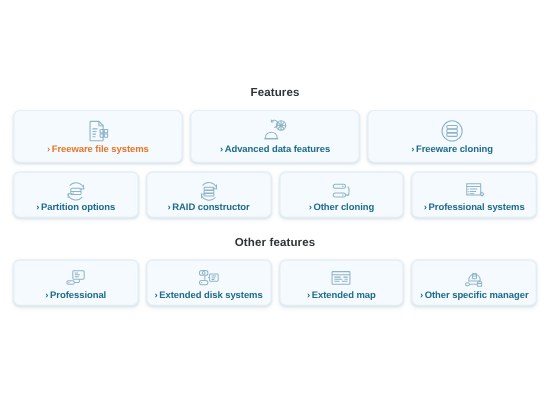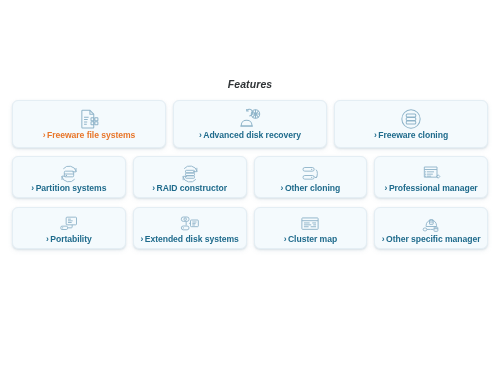--- a/index.html
+++ b/index.html
@@ -20,21 +20,20 @@
     background: #ffffff;
     box-sizing: border-box;
   }
 
   .section-title {
     text-align: center;
     font-size: 10.5px;
     font-weight: bold;
     color: #2f3336;
     letter-spacing: .1px;
-    font-style: italic;
   }
   .section-title.features-title { margin-top: 78px; }
   .section-title.other-title { margin-top: 17px; }
 
   .row {
     display: flex;
     padding: 0 12px;
     box-sizing: border-box;
     gap: 7px;
   }
@@ -122,21 +121,21 @@
           <path d="M3.5 18.5c0-3 2.6-5.2 5.8-5.2s5.8 2.2 5.8 5.2v1.2H3.5z"></path>
           <path d="M2.4 19.7h13.8"></path>
           <path d="M12.2 8.6a3.6 3.6 0 1 0-2.6-6.1"></path>
           <path d="M9.4 1v2.2h2.2"></path>
           <circle cx="19" cy="6.6" r="4.6"></circle>
           <path d="M19 2v9.2M14.4 6.6h9.2M15.8 3.4l6.5 6.5M22.3 3.4l-6.5 6.5"></path>
         </svg>
       </div>
       <div class="card-label">
         <span class="chev">›</span>
-        <span>Advanced disk recovery</span>
+        <span>Advanced data features</span>
       </div>
     </div>
 
     <div class="card">
       <div class="card-icon">
         <svg width="22" height="22" viewBox="0 0 24 24" fill="none" stroke="#8fb4c9" stroke-width="1.1">
           <circle cx="12" cy="12" r="10"></circle>
           <rect x="6.8" y="6.6" width="10.4" height="3.2" rx="1.1"></rect>
           <rect x="6.8" y="10.4" width="10.4" height="3.2" rx="1.1"></rect>
           <rect x="6.8" y="14.2" width="10.4" height="3.2" rx="1.1"></rect>
@@ -157,21 +156,21 @@
         <svg width="20" height="20" viewBox="0 0 24 24" fill="none" stroke="#8fb4c9" stroke-width="1.1">
           <path d="M20.8 9.2A9 9 0 0 0 5.2 5.8M3.2 14.8a9 9 0 0 0 15.6 3.4"></path>
           <path d="M20.4 4.8v4.6h-4.6M3.6 19.2v-4.6h4.6"></path>
           <rect x="6.4" y="8.6" width="11.2" height="6.8" rx="1.2"></rect>
           <path d="M6.4 12h11.2"></path>
           <circle cx="9" cy="13.7" r=".7" fill="#8fb4c9" stroke="none"></circle>
         </svg>
       </div>
       <div class="card-label">
         <span class="chev">›</span>
-        <span>Partition systems</span>
+        <span>Partition options</span>
       </div>
     </div>
 
     <div class="card">
       <div class="card-icon">
         <svg width="20" height="20" viewBox="0 0 24 24" fill="none" stroke="#8fb4c9" stroke-width="1.1">
           <path d="M20.6 9A9 9 0 0 0 5 5.6M3.4 15a9 9 0 0 0 15.6 3.4"></path>
           <path d="M20.2 4.6v4.6h-4.6M3.8 19.4v-4.6h4.6"></path>
           <rect x="6.6" y="7.6" width="10.8" height="2.9" rx=".9"></rect>
           <rect x="6.6" y="10.9" width="10.8" height="2.9" rx=".9"></rect>
@@ -208,42 +207,43 @@
           <path d="M3.4 6.6h15.2"></path>
           <path d="M6.6 9.4h8.4M6.6 12.2h7M6.6 14.6h5"></path>
           <circle cx="5" cy="9.4" r=".7" fill="#8fb4c9" stroke="none"></circle>
           <circle cx="5" cy="12.2" r=".7" fill="#8fb4c9" stroke="none"></circle>
           <circle cx="5" cy="14.6" r=".7" fill="#8fb4c9" stroke="none"></circle>
           <path d="M18 15l2 2.1 2-2.1-2-2.1z"></path>
         </svg>
       </div>
       <div class="card-label">
         <span class="chev">›</span>
-        <span>Professional manager</span>
+        <span>Professional systems</span>
       </div>
     </div>
 
   </div>
 
+  <div class="section-title other-title">Other features</div>
 
   <div class="row row-3">
 
     <div class="card">
       <div class="card-icon">
         <svg width="22" height="20" viewBox="0 0 26 24" fill="none" stroke="#8fb4c9" stroke-width="1.1">
           <rect x="9.6" y="2.6" width="12.4" height="9.2" rx="1"></rect>
           <path d="M11.8 5h3.4M11.8 7h5.6M11.8 9h4.4"></path>
           <rect x="3.2" y="13.4" width="8" height="4" rx="1.4"></rect>
           <circle cx="5.4" cy="15.4" r=".7" fill="#8fb4c9" stroke="none"></circle>
           <path d="M11.2 15.4h4.6a1 1 0 0 0 1-1v-2.6"></path>
         </svg>
       </div>
       <div class="card-label">
         <span class="chev">›</span>
-        <span>Portability</span>
+        <span>Professional</span>
       </div>
     </div>
 
     <div class="card">
       <div class="card-icon">
         <svg width="22" height="20" viewBox="0 0 26 24" fill="none" stroke="#8fb4c9" stroke-width="1.1">
           <rect x="2.6" y="2.4" width="9.2" height="5.2" rx="2.3"></rect>
           <circle cx="7.2" cy="5" r="1.5"></circle>
           <rect x="2.6" y="13.2" width="9.2" height="4.6" rx="2.3"></rect>
           <circle cx="5" cy="15.5" r=".7" fill="#8fb4c9" stroke="none"></circle>
@@ -262,21 +262,21 @@
       <div class="card-icon">
         <svg width="22" height="19" viewBox="0 0 24 22" fill="none" stroke="#8fb4c9" stroke-width="1.1">
           <rect x="2.6" y="3.4" width="18.8" height="13.2" rx=".8"></rect>
           <path d="M2.6 6.6h18.8"></path>
           <path d="M5 9.2h6.6M5 11.4h8.4M5 13.6h5.4"></path>
           <path d="M14.6 9.2h4.4M15.8 11.4h3.2M12.8 13.6h6.2"></path>
         </svg>
       </div>
       <div class="card-label">
         <span class="chev">›</span>
-        <span>Cluster map</span>
+        <span>Extended map</span>
       </div>
     </div>
 
     <div class="card">
       <div class="card-icon">
         <svg width="22" height="20" viewBox="0 0 26 24" fill="none" stroke="#8fb4c9" stroke-width="1.1">
           <path d="M7.2 12.4a6.2 6.2 0 1 1 12.4 0v1.4H7.2z"></path>
           <rect x="11.2" y="5.6" width="4.4" height="5.6" rx=".6"></rect>
           <path d="M11.2 8.4h4.4"></path>
           <rect x="3.6" y="15.6" width="4.4" height="3.4" rx="1.7"></rect>

